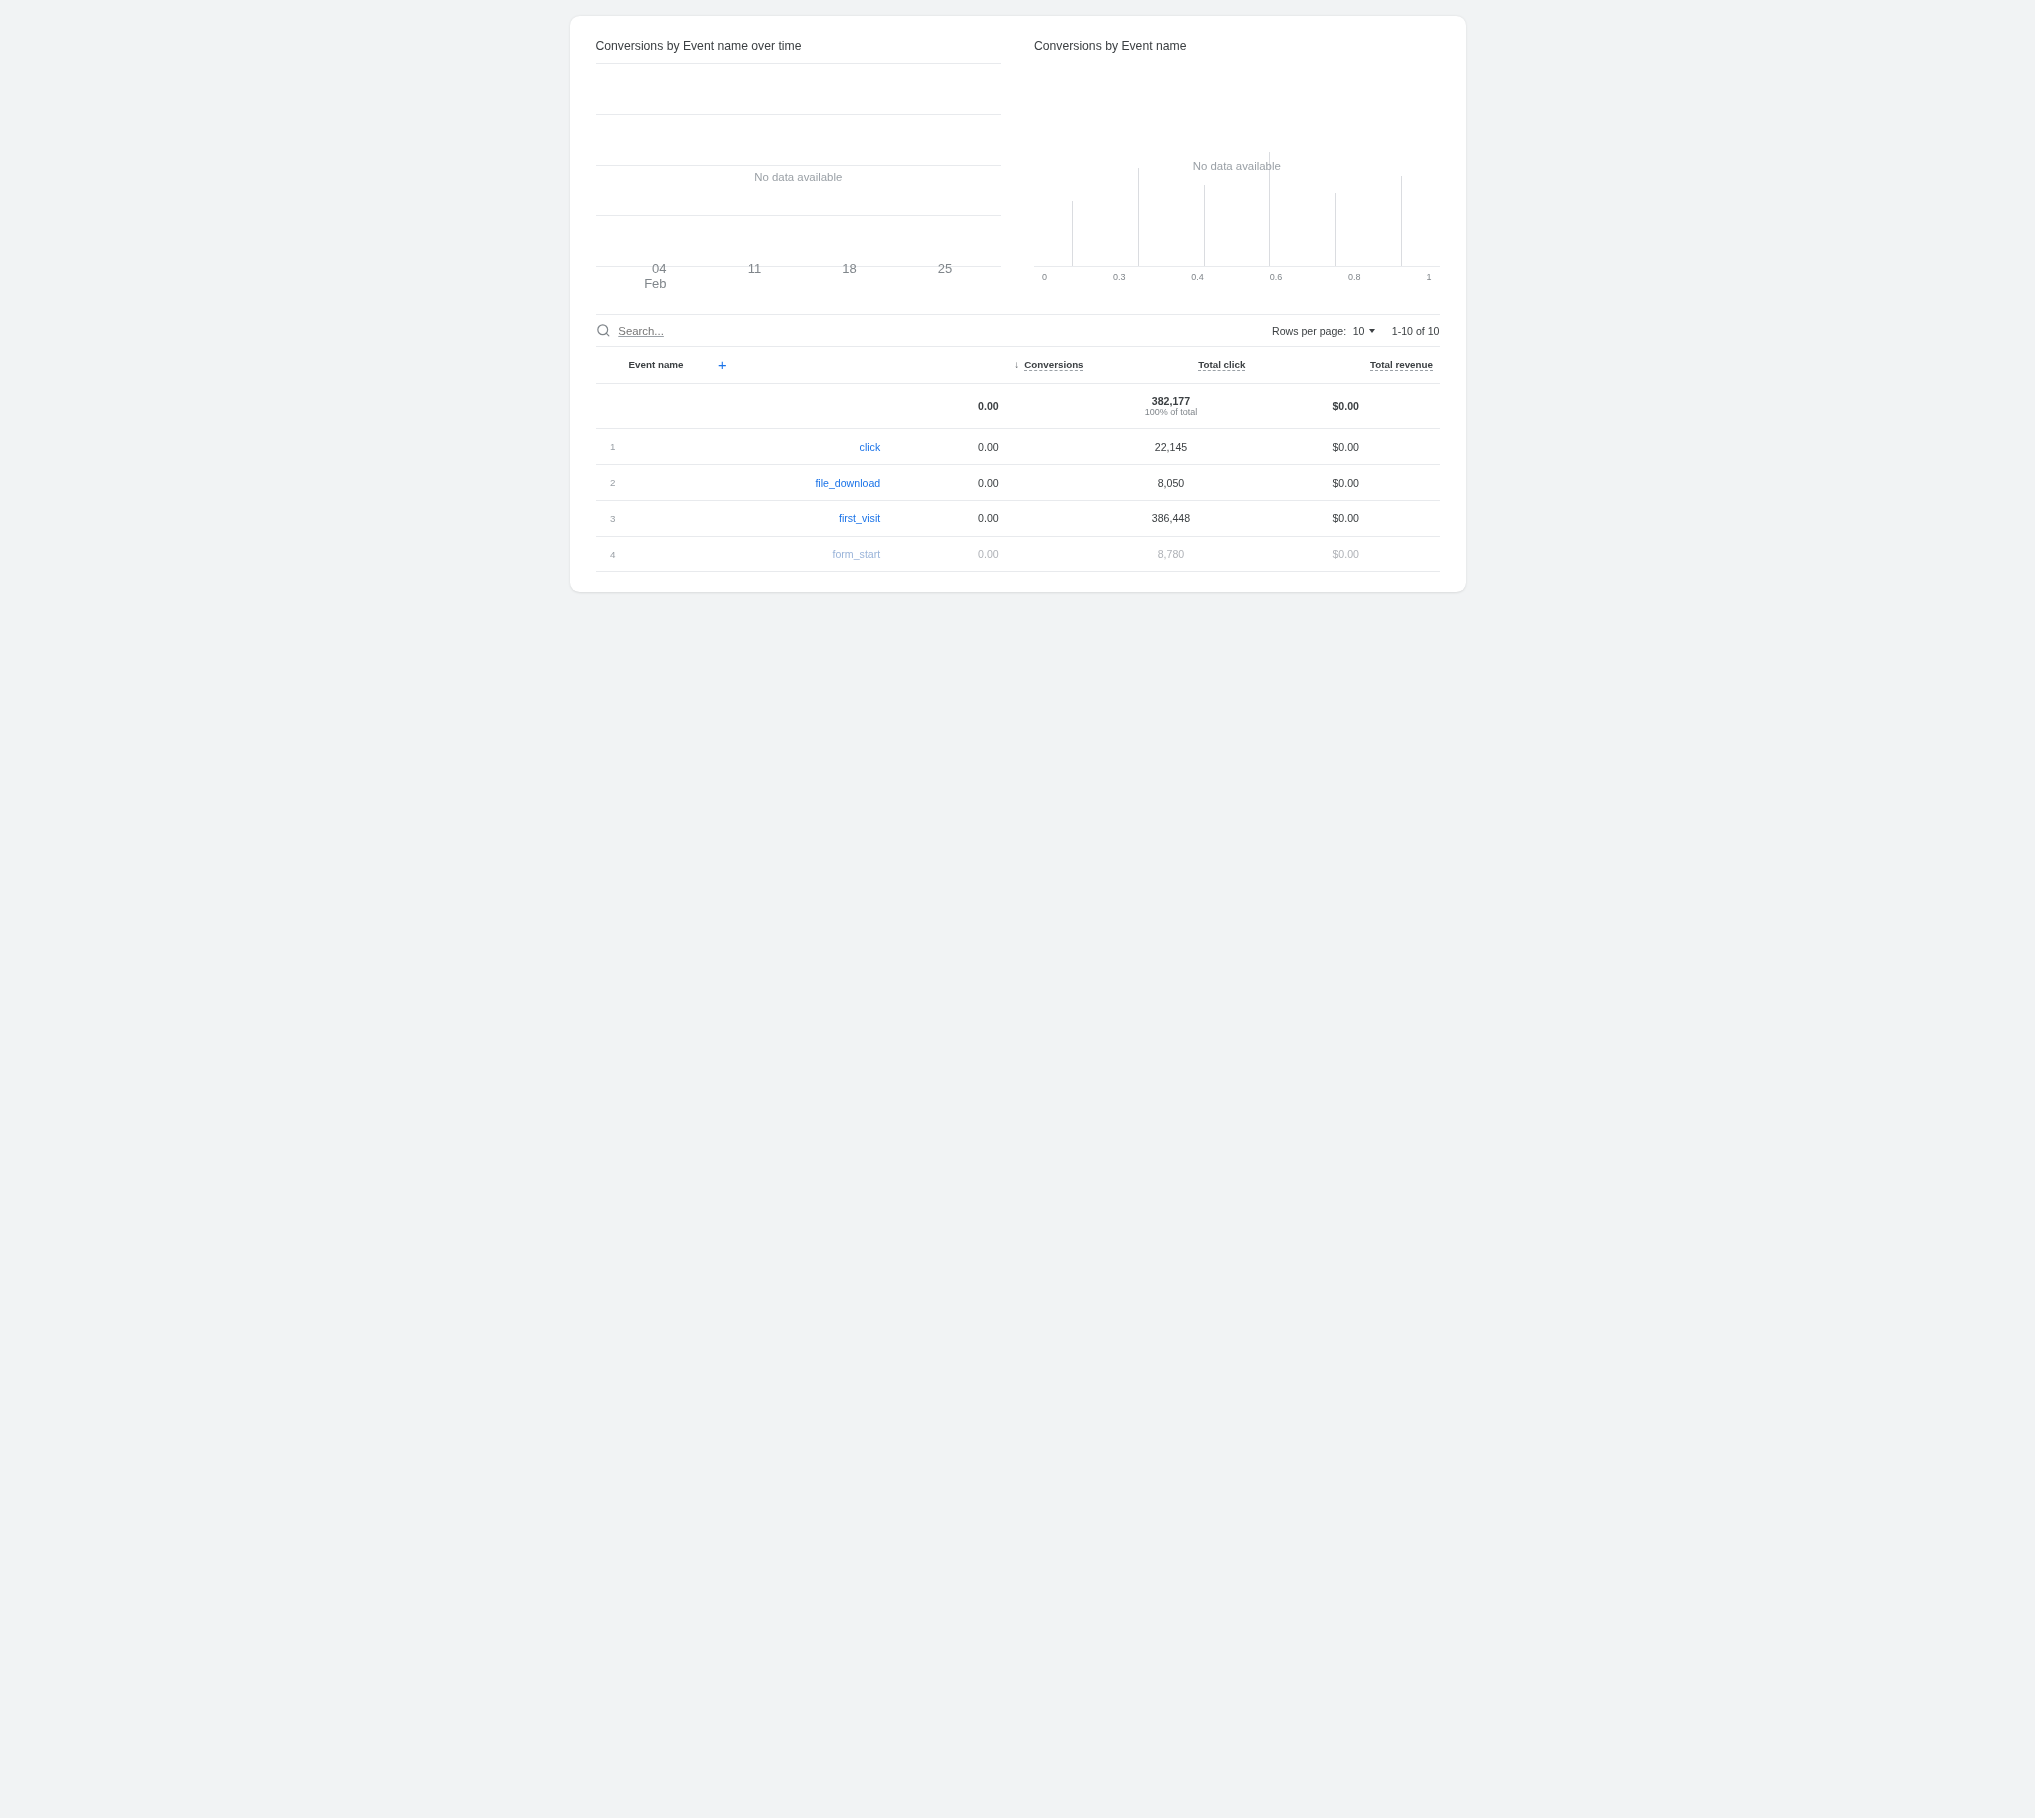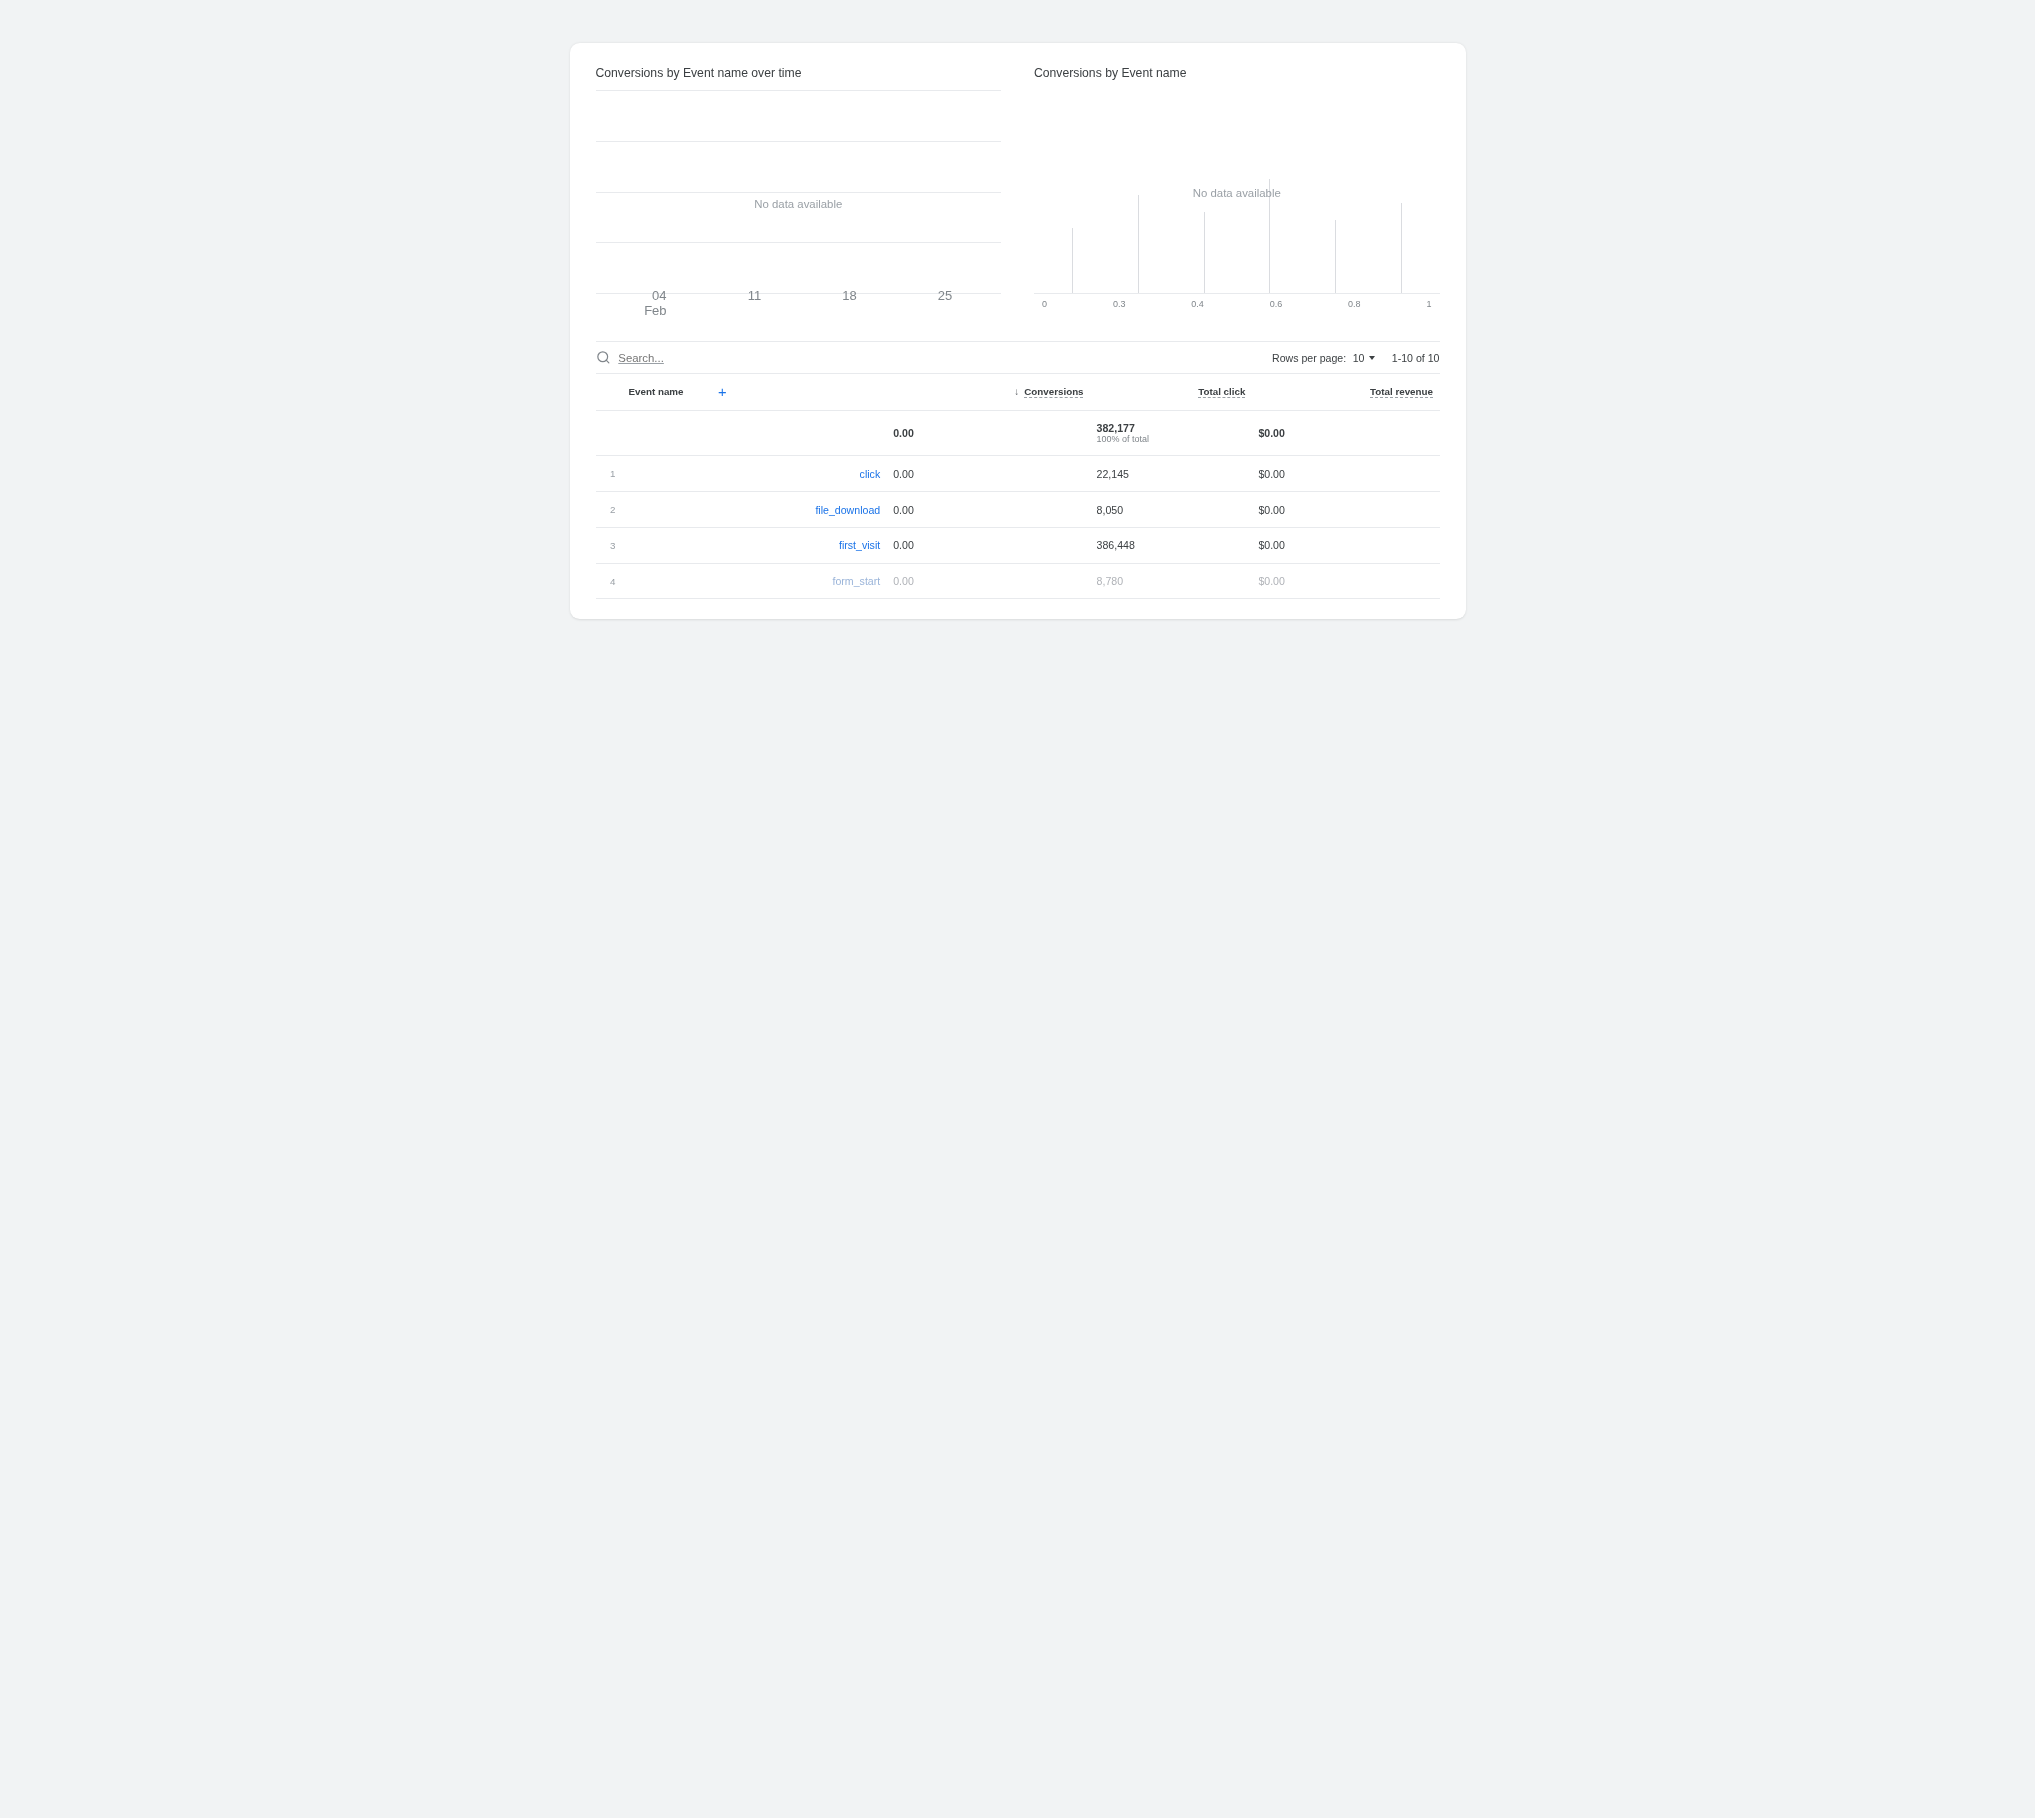--- a/index.html
+++ b/index.html
@@ -13,21 +13,20 @@
       align-items: flex-start;
       padding: 16.3px;
       min-height: 100vh;
     }
     .card {
       background: #fff;
       border-radius: 9.8px;
       padding: 23px 26px 19.5px;
       width: 896px;
       box-shadow: 0 0.8px 2.4px rgba(0,0,0,0.1);
-      margin-top: 27px;
     }
     
     .charts-row {
       display: flex;
       gap: 33px;
       margin-bottom: 23px;
     }
     .chart-panel {
       flex: 1;
     }
@@ -197,21 +196,21 @@
     }
     .col-header-underline {
       text-decoration: underline;
       text-decoration-style: dashed;
       text-underline-offset: 2.4px;
       text-decoration-color: #9aa0a6;
     }
     .data-table td {
       padding: 11.4px 6.5px;
       font-size: 10.6px;
-      text-align: left;
+      text-align: center;
       border-bottom: 0.8px solid #e8eaed;
       color: #3c4043;
     }
     .data-table td.left {
       text-align: right;
       padding-left: 0;
     }
     .data-table td.row-num {
       color: #9aa0a6;
       font-size: 9.8px;

